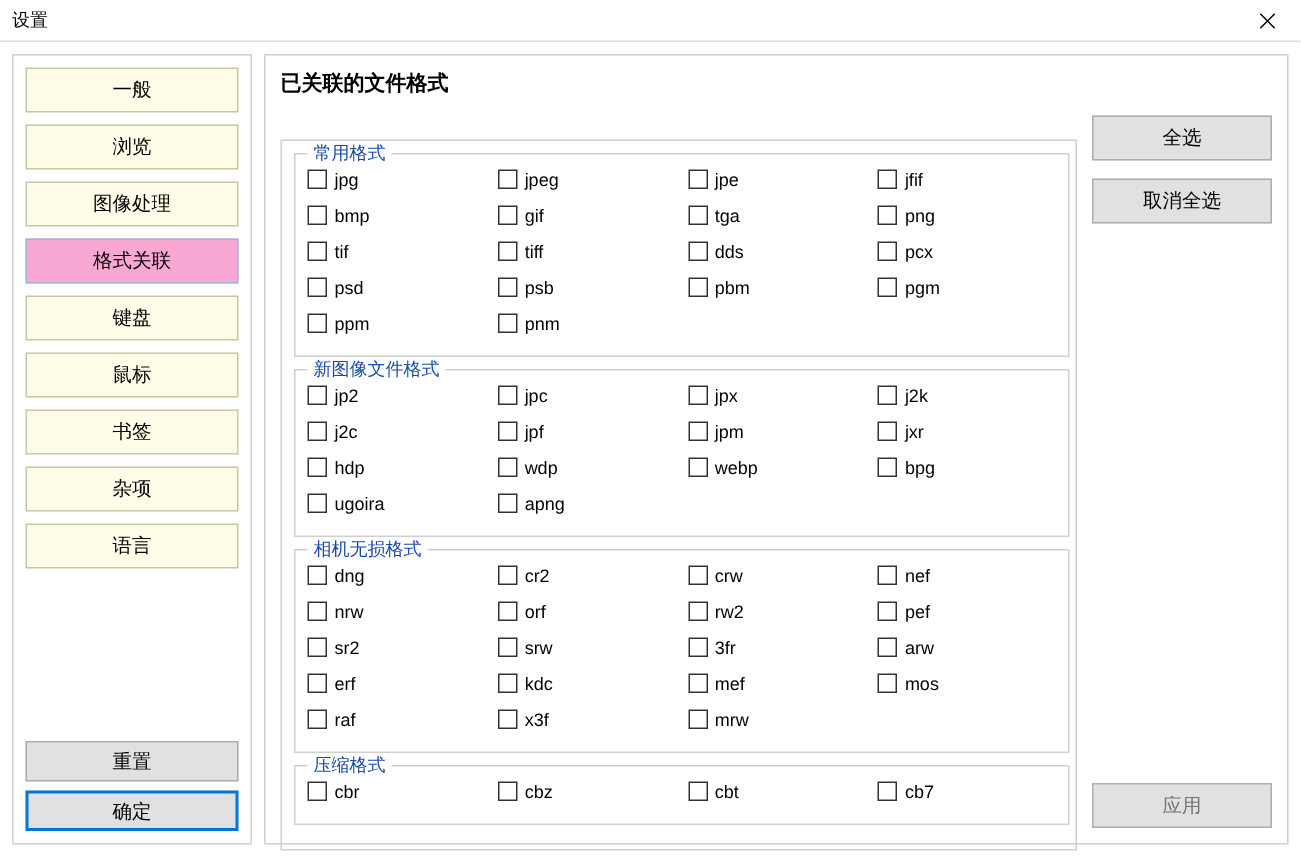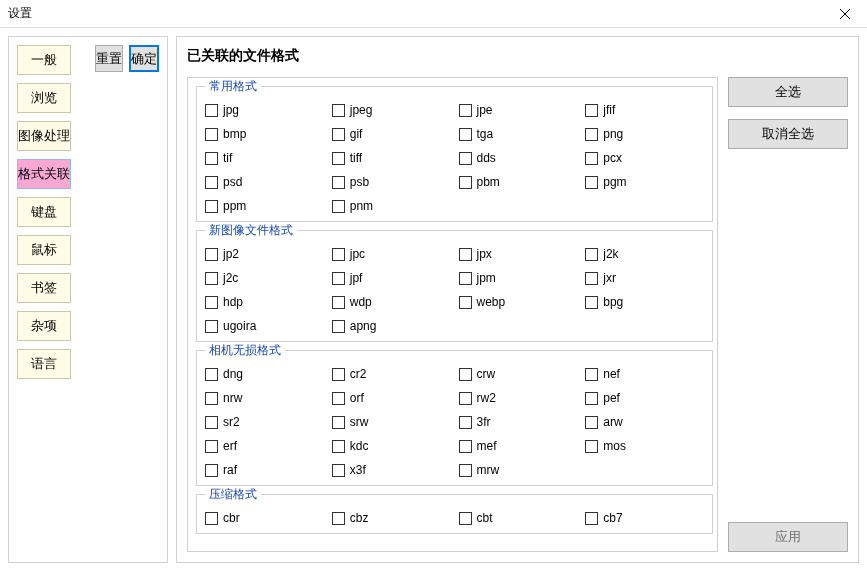--- a/index.html
+++ b/index.html
@@ -5,42 +5,42 @@
     * { box-sizing: border-box; margin: 0; padding: 0; font-family: "Microsoft YaHei", "SimSun", sans-serif; }
     body { background: #fff; width: 867px; height: 571px; overflow: hidden; font-size: 12px; }
 
     .titlebar { height: 28px; display: flex; align-items: center; justify-content: space-between; padding: 0 0 0 8px; border-bottom: 1px solid #ddd; }
     .titlebar-title { font-size: 12px; }
     .close-btn { width: 45px; height: 28px; display: flex; align-items: center; justify-content: center; cursor: pointer; }
     .close-btn svg { width: 10px; height: 10px; }
 
     .content { display: flex; height: 543px; padding: 8px; gap: 8px; }
 
-    .sidebar { width: 160px; border: 1px solid #d0d0d0; padding: 8px; display: flex; flex-direction: row; gap: 6px; }
+    .sidebar { width: 160px; border: 1px solid #d0d0d0; padding: 8px; display: flex; flex-direction: column; gap: 6px; }
     .sidebar-item { height: 30px; border: 1px solid #c8c8a8; background: #fffde8; display: flex; align-items: center; justify-content: center; font-size: 13px; cursor: pointer; }
     .sidebar-item.selected { background: #f9a8d4; border-color: #9db6dc; }
     .sidebar-spacer { flex: 1; }
     .sidebar-btn { height: 27px; border: 1px solid #adadad; background: #e1e1e1; display: flex; align-items: center; justify-content: center; font-size: 13px; cursor: pointer; }
     .sidebar-btn.primary { border: 2px solid #0078d7; background: #e1e1e1; }
 
     .main { flex: 1; border: 1px solid #d0d0d0; padding: 10px; display: flex; gap: 10px; }
-    .main-left { flex: 1; display: flex; flex-direction: column; }
+    .main-left { flex: 1; display: flex; flex-direction: column; gap: 16px; }
     .section-title { font-size: 14px; font-weight: bold; margin-bottom: 12px; }
 
     .format-box { border: 1px solid #d0d0d0; position: relative; flex: 1; display: flex; }
     .scroll-area { flex: 1; overflow-y: scroll; padding: 8px 4px 8px 8px; }
     .scroll-area::-webkit-scrollbar { width: 17px; }
     .scroll-area::-webkit-scrollbar-track { background: #f0f0f0; }
     .scroll-area::-webkit-scrollbar-thumb { background: #c1c1c1; border: 1px solid #a8a8a8; }
     .scroll-area::-webkit-scrollbar-button { background: #f0f0f0; height: 17px; border: 1px solid #d0d0d0; }
 
     .group { border: 1px solid #d0d0d0; margin-bottom: 8px; padding: 10px 8px 8px 8px; position: relative; }
     .group-title { position: absolute; top: -9px; left: 8px; background: #fff; padding: 0 4px; color: #1a4ba8; font-size: 12px; }
     .group-grid { display: grid; grid-template-columns: repeat(4, 1fr); gap: 4px 8px; }
-    .checkbox-item { display: flex; align-items: flex-end; gap: 5px; height: 20px; cursor: pointer; }
+    .checkbox-item { display: flex; align-items: flex-start; gap: 5px; height: 20px; cursor: pointer; }
     .checkbox-box { width: 13px; height: 13px; border: 1px solid #333; flex-shrink: 0; }
     .checkbox-label { font-size: 12px; }
 
     .right-buttons { width: 120px; display: flex; flex-direction: column; gap: 12px; padding-top: 30px; }
     .right-btn { height: 30px; border: 1px solid #adadad; background: #e1e1e1; display: flex; align-items: center; justify-content: center; font-size: 13px; cursor: pointer; }
     .right-btn.disabled { color: #737373; cursor: default; }
     .right-spacer { flex: 1; }
   </style>
 </head>
 <body>

